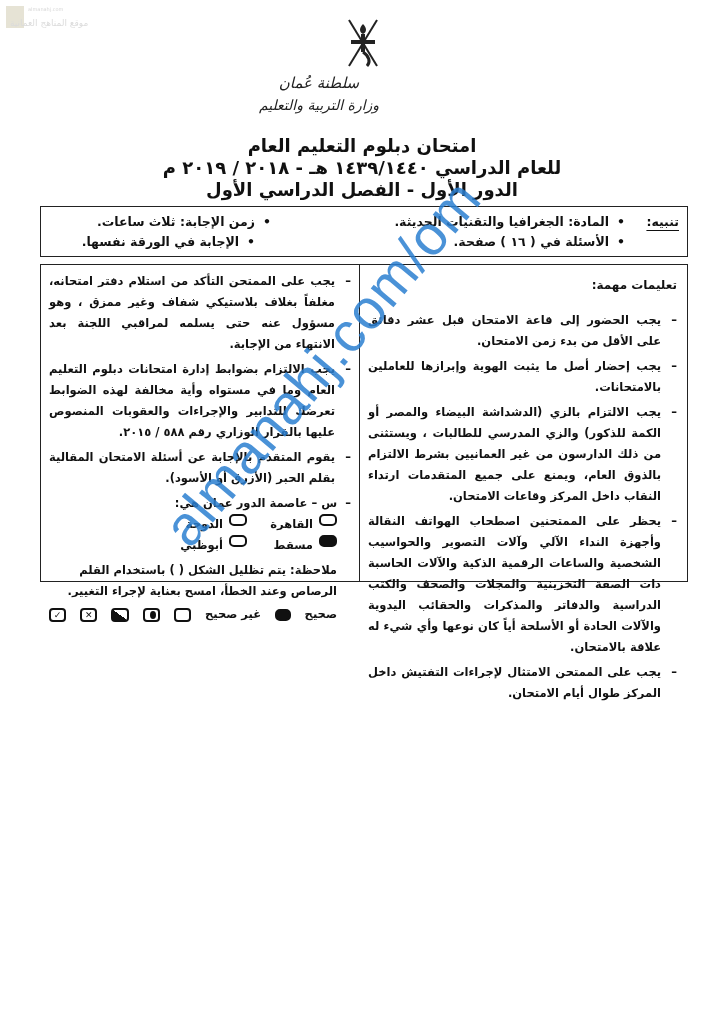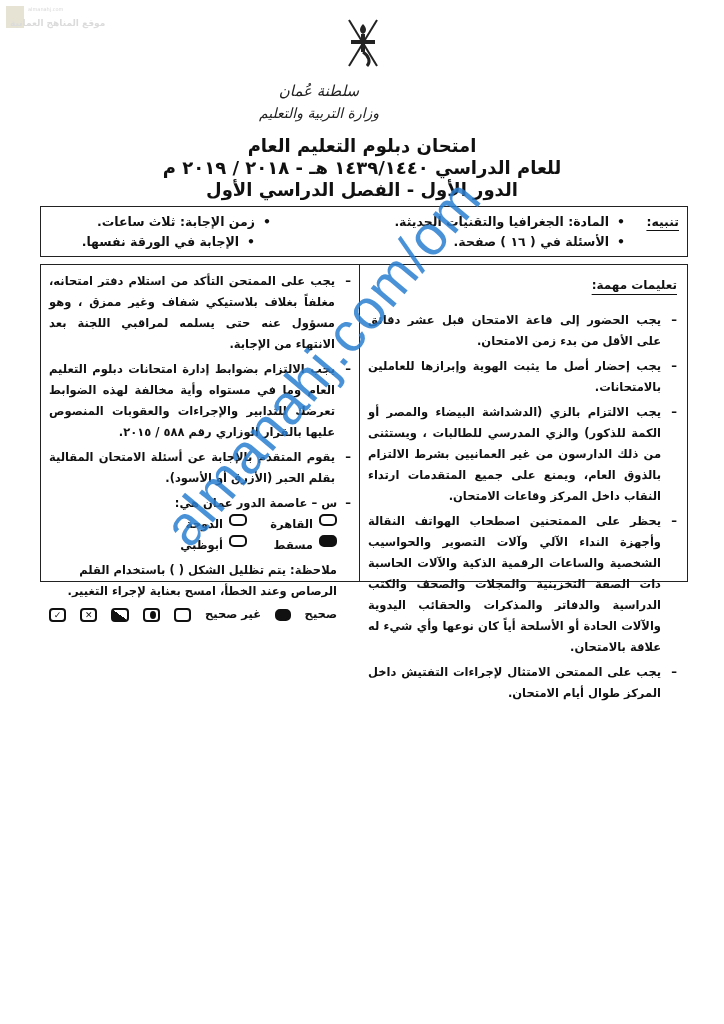--- a/index.html
+++ b/index.html
@@ -5,26 +5,26 @@
     html, body { margin: 0; padding: 0; }
     body {
       width: 724px; height: 1024px; background: #ffffff; position: relative; overflow: hidden;
       font-family: "DejaVu Sans", sans-serif; color: #111;
     }
     .corner-logo {
       position: absolute; left: 4px; top: 4px; width: 60px; height: 40px; opacity: 0.35;
     }
     .corner-logo .sq { position: absolute; left: 2px; top: 2px; width: 18px; height: 22px; background: #b9b28a; }
     .corner-logo .site { position: absolute; left: 24px; top: 2px; font-size: 5px; color: #888; font-family: "DejaVu Sans", sans-serif; }
-    .corner-logo .name { position: absolute; left: 6px; top: 14px; font-size: 9px; color: #999; font-weight: bold; direction: rtl; white-space: nowrap; }
+    .corner-logo .name { position: absolute; left: 6px; top: 14px; font-size: 9px; color: #999; font-weight: normal; direction: rtl; white-space: nowrap; }
 
     .emblem { position: absolute; left: 339px; top: 18px; width: 48px; height: 52px; }
     .org {
       position: absolute; left: 0; width: 638px; text-align: center; direction: rtl;
-      font-family: "DejaVu Serif", serif; color: #222; margin-top: 8px;
+      font-family: "DejaVu Serif", serif; color: #222;
     }
     .org.l1 { top: 74px; font-size: 15px; font-style: italic; }
     .org.l2 { top: 97px; font-size: 14px; font-style: italic; }
     .title {
       position: absolute; left: 0; width: 724px; text-align: center; direction: rtl;
       font-weight: bold; font-size: 18px; color: #111;
     }
     .title.t1 { top: 135px; }
     .title.t2 { top: 157px; }
     .title.t3 { top: 179px; }
@@ -47,21 +47,21 @@
     .main-box {
       position: absolute; left: 40px; top: 264px; width: 648px; height: 318px;
       border: 1.5px solid #222; box-sizing: border-box; direction: rtl;
     }
     .col {
       position: absolute; top: 0; height: 100%; box-sizing: border-box;
       font-size: 11.5px; font-weight: bold; line-height: 21px;
     }
     .col-right { right: 0; width: 328px; padding: 10px 10px 0 8px; border-left: 1.5px solid #222; }
     .col-left { left: 0; width: 320px; padding: 6px 10px 0 8px; }
-    .col-title { text-decoration: underline; text-underline-offset: 5px; font-size: 12px; margin-bottom: 14px; display: inline-block; }
+    .col-title { text-underline-offset: 5px; font-size: 12px; margin-bottom: 14px; display: inline-block; }
     .rule { position: relative; padding-right: 16px; margin-bottom: 4px; text-align: justify; }
     .rule .dash { position: absolute; right: 0; top: 0; }
     .q-line { margin-top: 2px; padding-right: 14px; }
     .opts { display: grid; grid-template-columns: 90px 90px; padding-right: 14px; row-gap: 0; }
     .opt { display: flex; gap: 6px; }
     .bubble {
       display: inline-block; width: 18px; height: 12px; border: 2px solid #111; border-radius: 5px; box-sizing: border-box;
       vertical-align: middle;
     }
     .bubble.filled { background: #111; }

